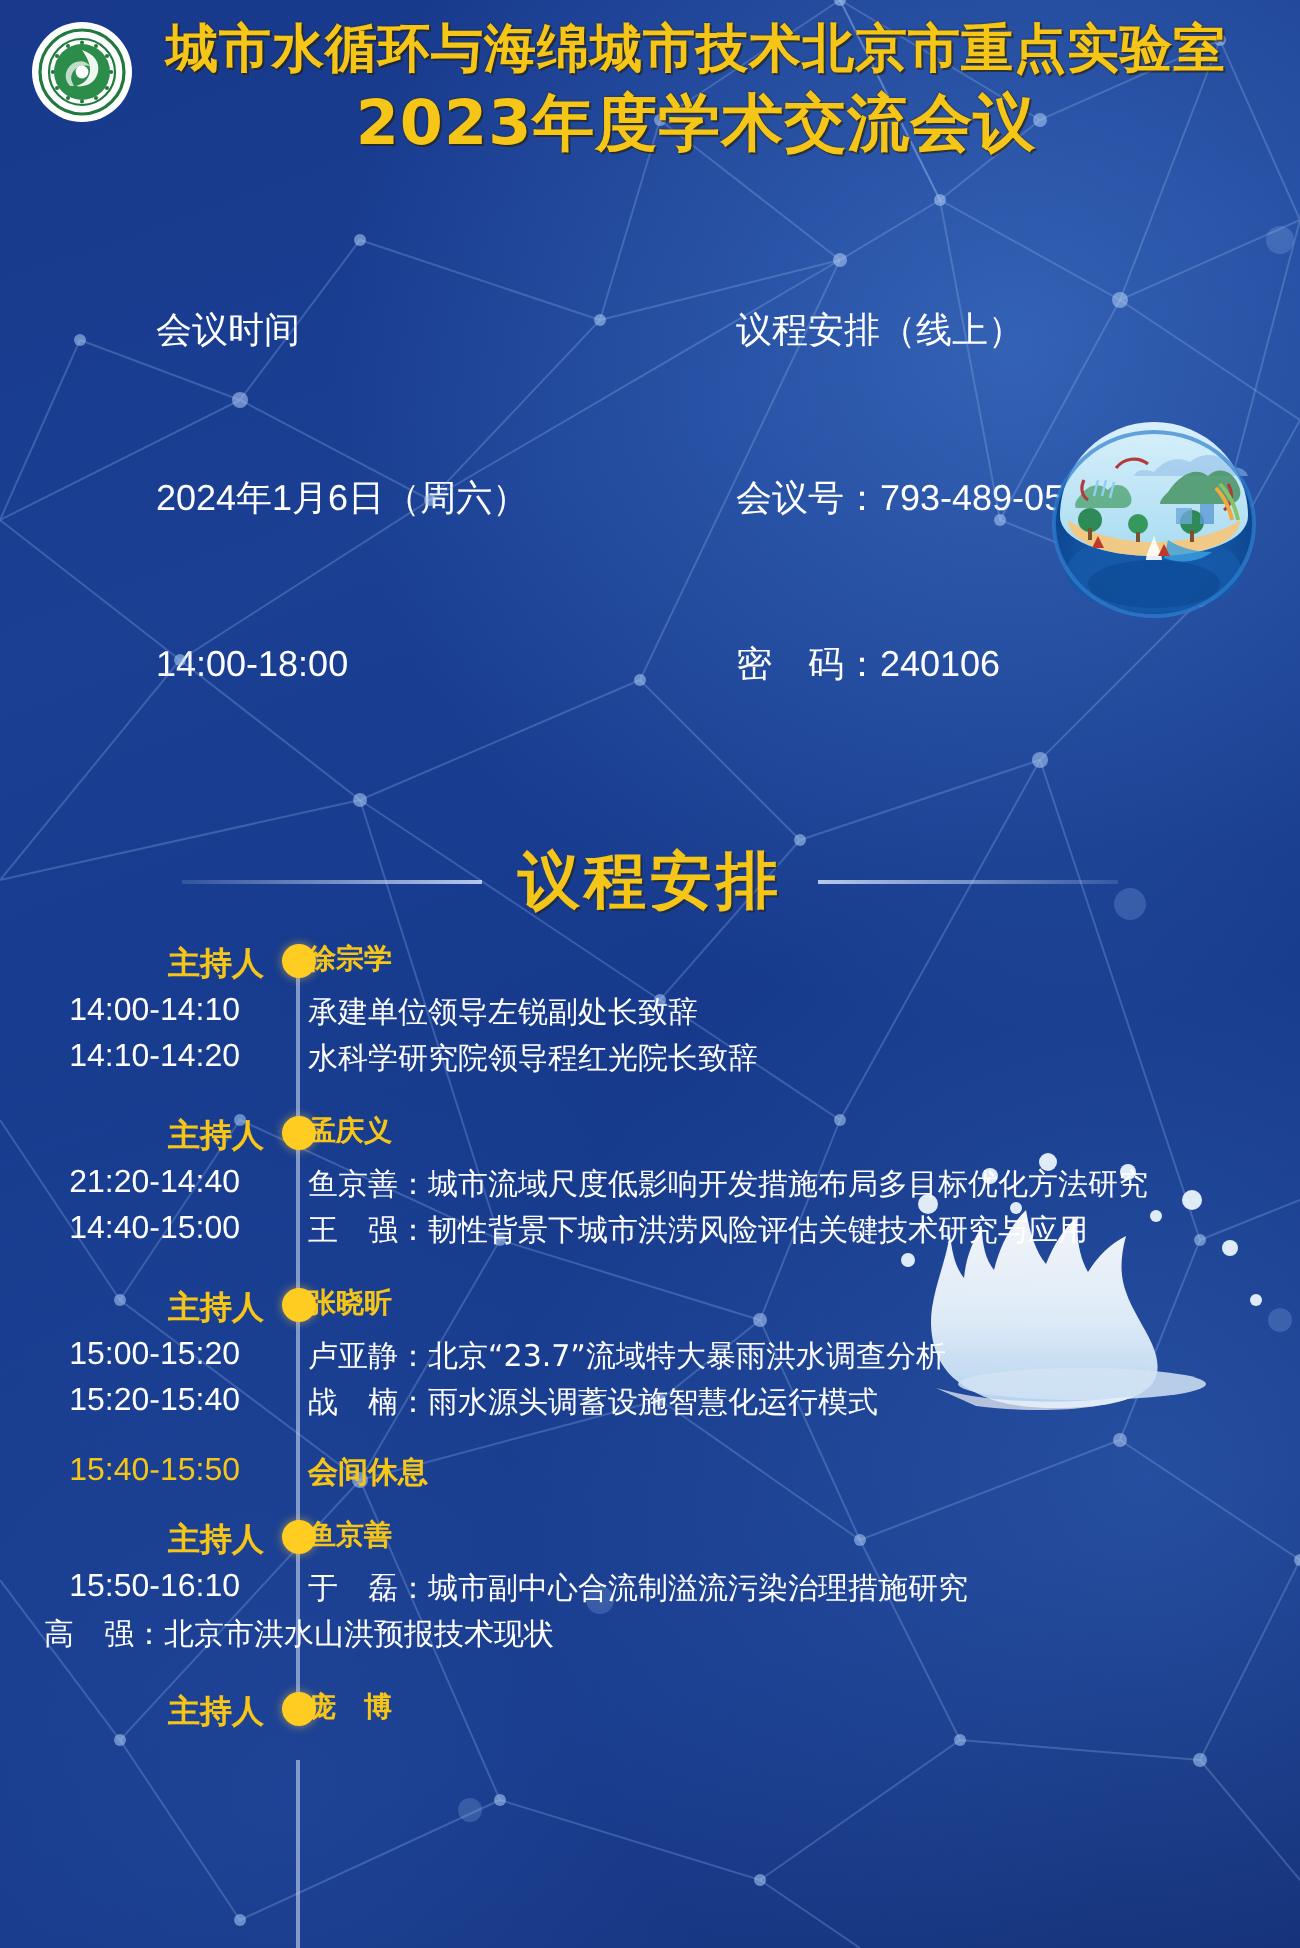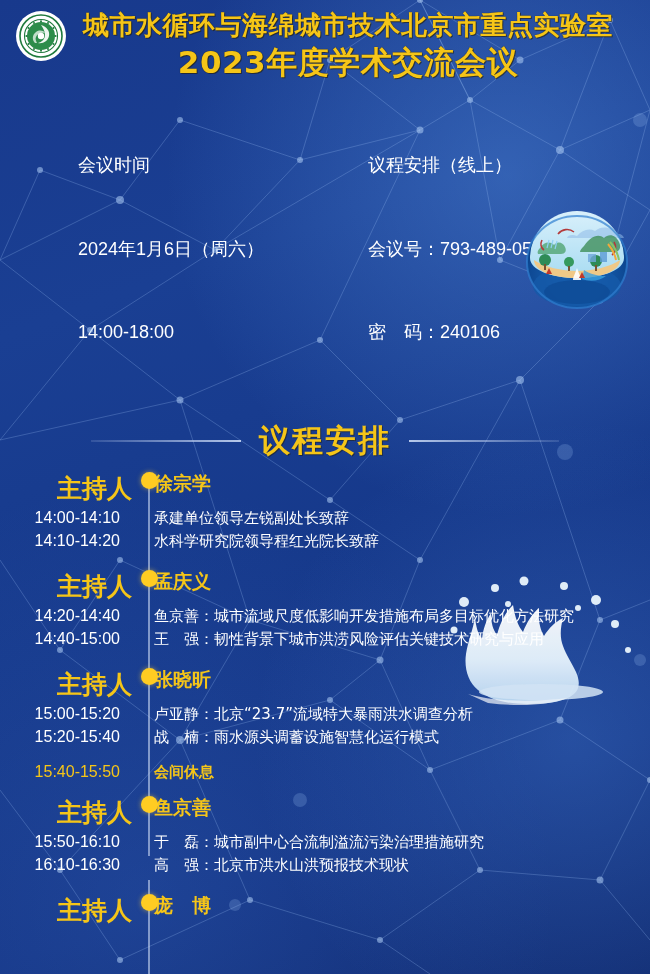--- a/index.html
+++ b/index.html
@@ -74,28 +74,28 @@
     padding-right:12px;box-sizing:border-box;white-space:pre;
     font-family:"Liberation Sans","DejaVu Sans",sans-serif;
   }
   .txt{
     margin-left:22px;color:#ffffff;font-size:15px;line-height:1.24;
     white-space:pre-wrap;max-width:490px;
     font-family:"DejaVu Sans","Liberation Sans",sans-serif;
   }
   .row.session{padding:6px 0 2px 0;}
   .row.session .time{
-    color:#f5c518;font-weight:bold;font-size:25px;padding-right:0;
+    color:#f5c518;font-weight:bold;font-size:16px;padding-right:0;
     font-family:"DejaVu Sans","Liberation Sans",sans-serif;
   }
   .dot{
     position:absolute;left:141px;top:6px;width:17px;height:17px;border-radius:50%;
     background:#ffcc22;box-shadow:0 0 5px rgba(255,210,60,.55);
   }
-  .row.session .txt{color:#f5c518;font-weight:bold;font-size:19px;}
+  .row.session .txt{color:#f5c518;font-weight:bold;font-size:14px;}
   .row.talk{padding:2px 0;}
   .row.break .time{color:#f5c518;}
   .row.break .txt{color:#f5c518;font-weight:bold;}
   .spacer{height:12px;}
   .spacer.sm{height:7px;}
 </style>
 </head>
 <body>
 
 <div id="poster">
@@ -314,21 +314,21 @@
     </div>
 
     <div class="spacer"></div>
 
     <div class="row session">
       <div class="time">主持人</div>
       <span class="dot"></span>
       <div class="txt">孟庆义</div>
     </div>
     <div class="row talk">
-      <div class="time">14:20-14:40</div>
+      <div class="time">21:20-14:40</div>
       <div class="txt">鱼京善：城市流域尺度低影响开发措施布局多目标优化方法研究</div>
     </div>
     <div class="row talk">
       <div class="time">14:40-15:00</div>
       <div class="txt">王　强：韧性背景下城市洪涝风险评估关键技术研究与应用</div>
     </div>
 
     <div class="spacer"></div>
 
     <div class="row session">
@@ -357,21 +357,20 @@
     <div class="row session">
       <div class="time">主持人</div>
       <span class="dot"></span>
       <div class="txt">鱼京善</div>
     </div>
     <div class="row talk">
       <div class="time">15:50-16:10</div>
       <div class="txt">于　磊：城市副中心合流制溢流污染治理措施研究</div>
     </div>
     <div class="row talk">
-      <div class="time">16:10-16:30</div>
       <div class="txt">高　强：北京市洪水山洪预报技术现状</div>
     </div>
 
     <div class="spacer"></div>
 
     <div class="row session">
       <div class="time">主持人</div>
       <span class="dot"></span>
       <div class="txt">庞　博</div>
     </div>

